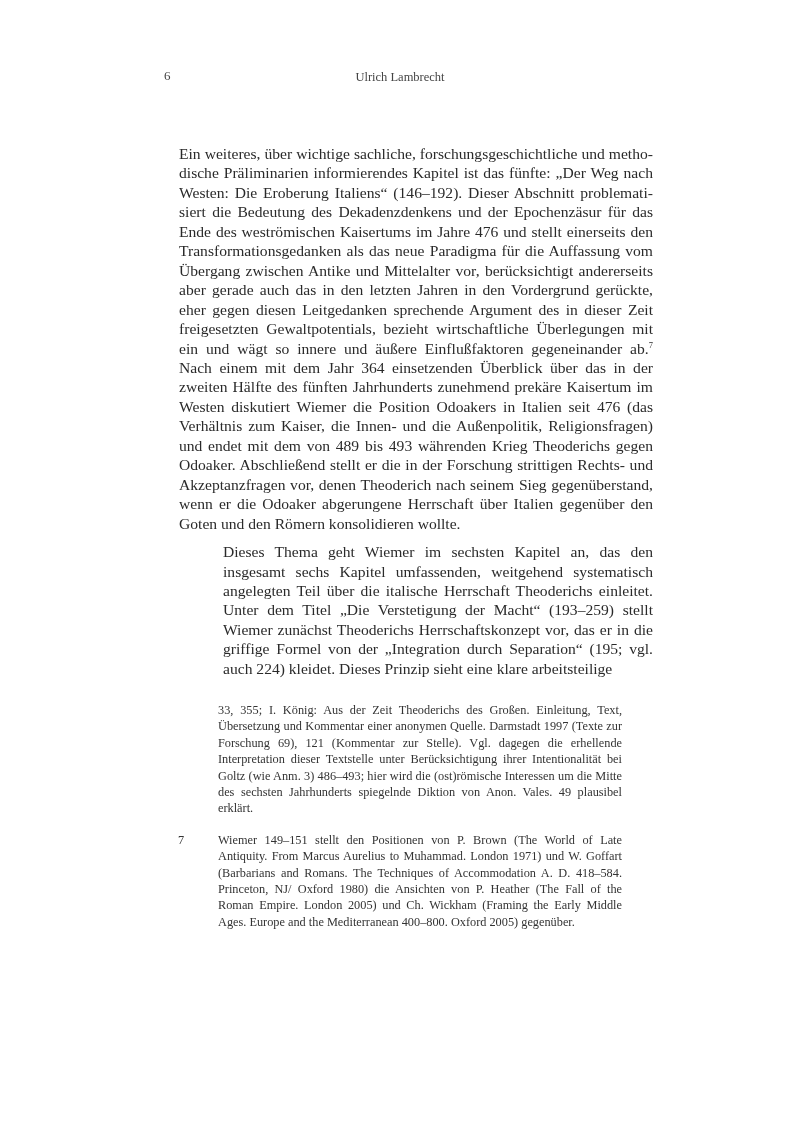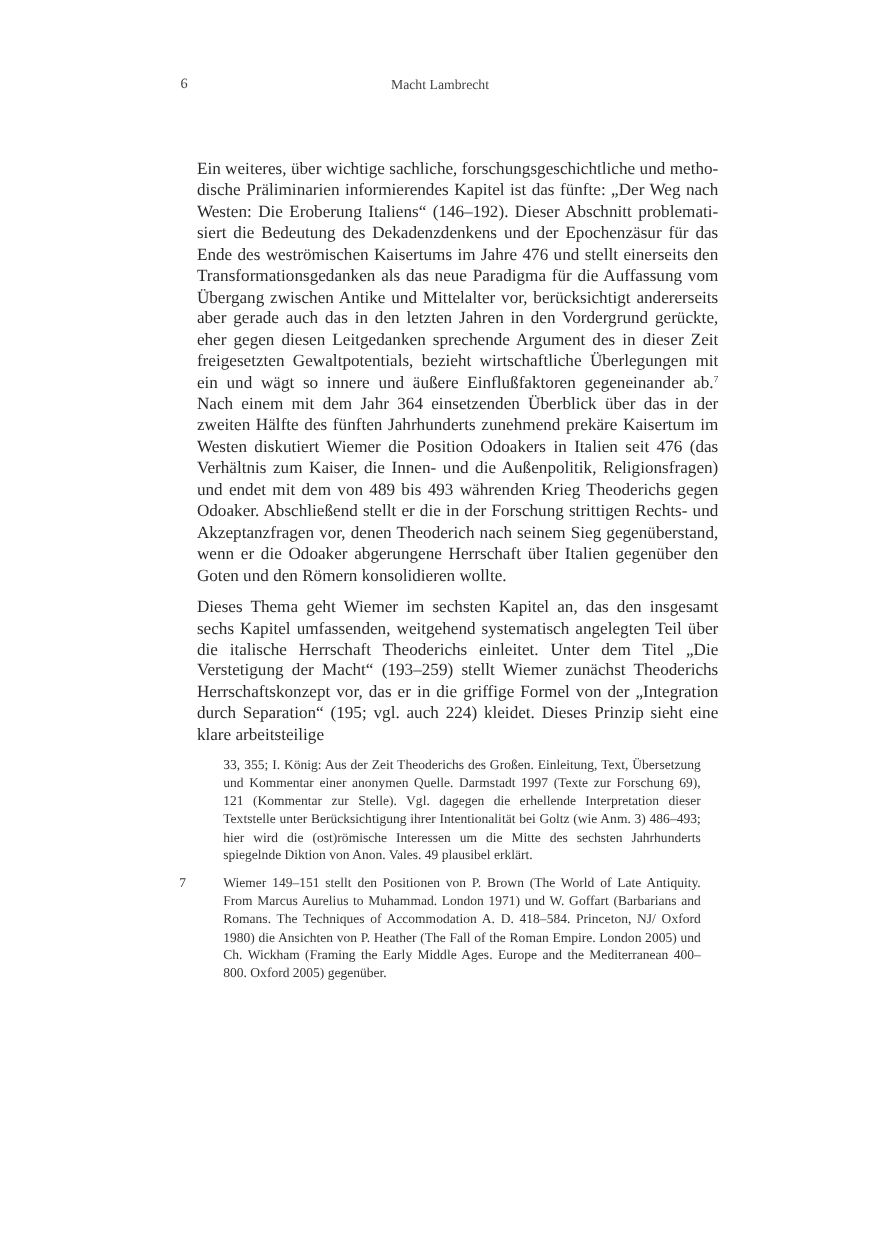--- a/index.html
+++ b/index.html
@@ -3,33 +3,33 @@
 <meta charset="utf-8">
 <style>
   html, body { margin: 0; padding: 0; background: #ffffff; }
   body { width: 800px; height: 1131px; position: relative; overflow: hidden;
          font-family: "Liberation Serif", "DejaVu Serif", serif; color: #2a2a2a; }
   .header { position: absolute; top: 68px; left: 0; width: 800px; height: 20px; }
   .page-number { position: absolute; left: 164px; top: 0; font-size: 13px; color: #444; }
   .running-head { position: absolute; left: 0; width: 800px; text-align: center; top: 2px; font-size: 12.5px; color: #444; }
   .body-text { position: absolute; left: 179px; top: 144px; width: 474px; }
   .para { font-size: 15.6px; line-height: 19.45px; text-align: justify; margin: 0; hyphens: manual; }
-  .para + .para { margin-top: 9px; }
+  .para + .para { margin-top: 9px; margin-left: 44px; }
   sup { font-size: 8.5px; line-height: 0; vertical-align: 6px; }
   .footnotes { position: absolute; left: 163px; top: 687px; width: 474px; }
-  .fn { position: relative; padding-left: 40px; font-size: 12.3px; line-height: 16.4px; text-align: justify; color: #333; margin: 0; }
+  .fn { position: relative; padding-left: 40px; font-size: 12.3px; line-height: 16.4px; text-align: justify; color: #333; margin: 15px; }
   .fn + .fn { margin-top: 9px; }
   .fn-num { position: absolute; left: 0; top: 0; }
 </style>
 </head>
 <body>
 
 <div class="header">
   <span class="page-number">6</span>
-  <span class="running-head">Macht Lambrecht</span>
+  <span class="running-head">Ulrich Lambrecht</span>
 </div>
 
 <div class="body-text">
   <p class="para"><span>Ein weiteres, über wichtige sachliche, forschungsgeschichtliche und metho­dische Präliminarien informierendes Kapitel ist das fünfte: „Der Weg nach Westen: Die Eroberung Italiens“ (146–192). Dieser Abschnitt problemati­siert die Bedeutung des Dekadenzdenkens und der Epochenzäsur für das Ende des weströmischen Kaisertums im Jahre 476 und stellt einerseits den Transformationsgedanken als das neue Paradigma für die Auffassung vom Übergang zwischen Antike und Mittelalter vor, berücksichtigt andererseits aber gerade auch das in den letzten Jahren in den Vordergrund gerückte, eher gegen diesen Leitgedanken sprechende Argument des in dieser Zeit freigesetzten Gewaltpotentials, bezieht wirtschaftliche Überlegungen mit ein und wägt so innere und äußere Einflußfaktoren gegeneinander ab.</span><sup>7</sup><span> Nach einem mit dem Jahr 364 einsetzenden Überblick über das in der zweiten Hälfte des fünften Jahrhunderts zunehmend prekäre Kaisertum im Westen diskutiert Wiemer die Position Odoakers in Italien seit 476 (das Verhältnis zum Kaiser, die Innen- und die Außenpolitik, Religionsfragen) und endet mit dem von 489 bis 493 währenden Krieg Theoderichs gegen Odoaker. Abschließend stellt er die in der Forschung strittigen Rechts- und Akzep­tanzfragen vor, denen Theoderich nach seinem Sieg gegenüberstand, wenn er die Odoaker abgerungene Herrschaft über Italien gegenüber den Goten und den Römern konsolidieren wollte.</span></p>
   <p class="para">Dieses Thema geht Wiemer im sechsten Kapitel an, das den insgesamt sechs Kapitel umfassenden, weitgehend systematisch angelegten Teil über die ita­lische Herrschaft Theoderichs einleitet. Unter dem Titel „Die Verstetigung der Macht“ (193–259) stellt Wiemer zunächst Theoderichs Herrschaftskon­zept vor, das er in die griffige Formel von der „Integration durch Separa­tion“ (195; vgl. auch 224) kleidet. Dieses Prinzip sieht eine klare arbeitsteilige</p>
 </div>
 
 <div class="footnotes">
   <p class="fn">
     <span class="fn-num"></span>

